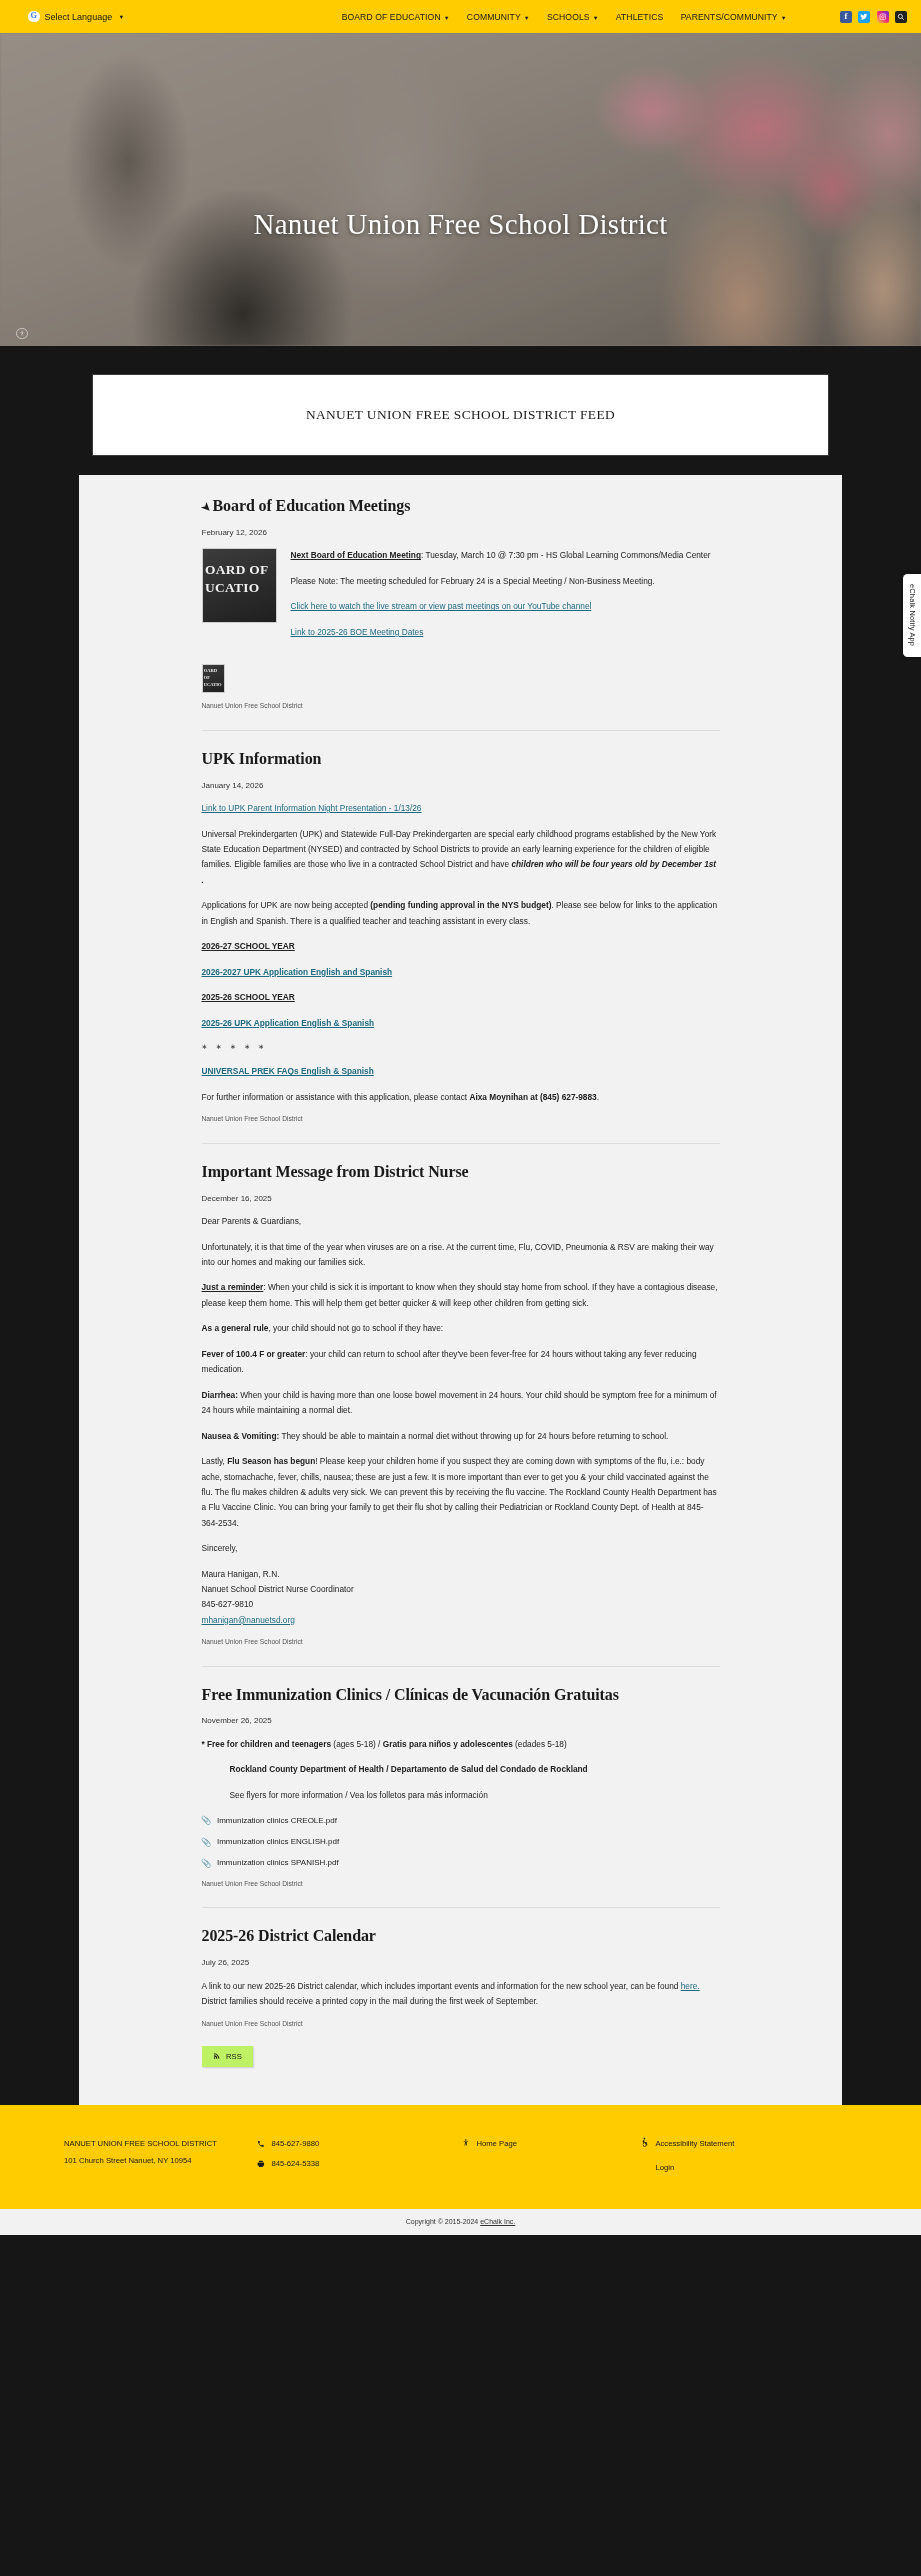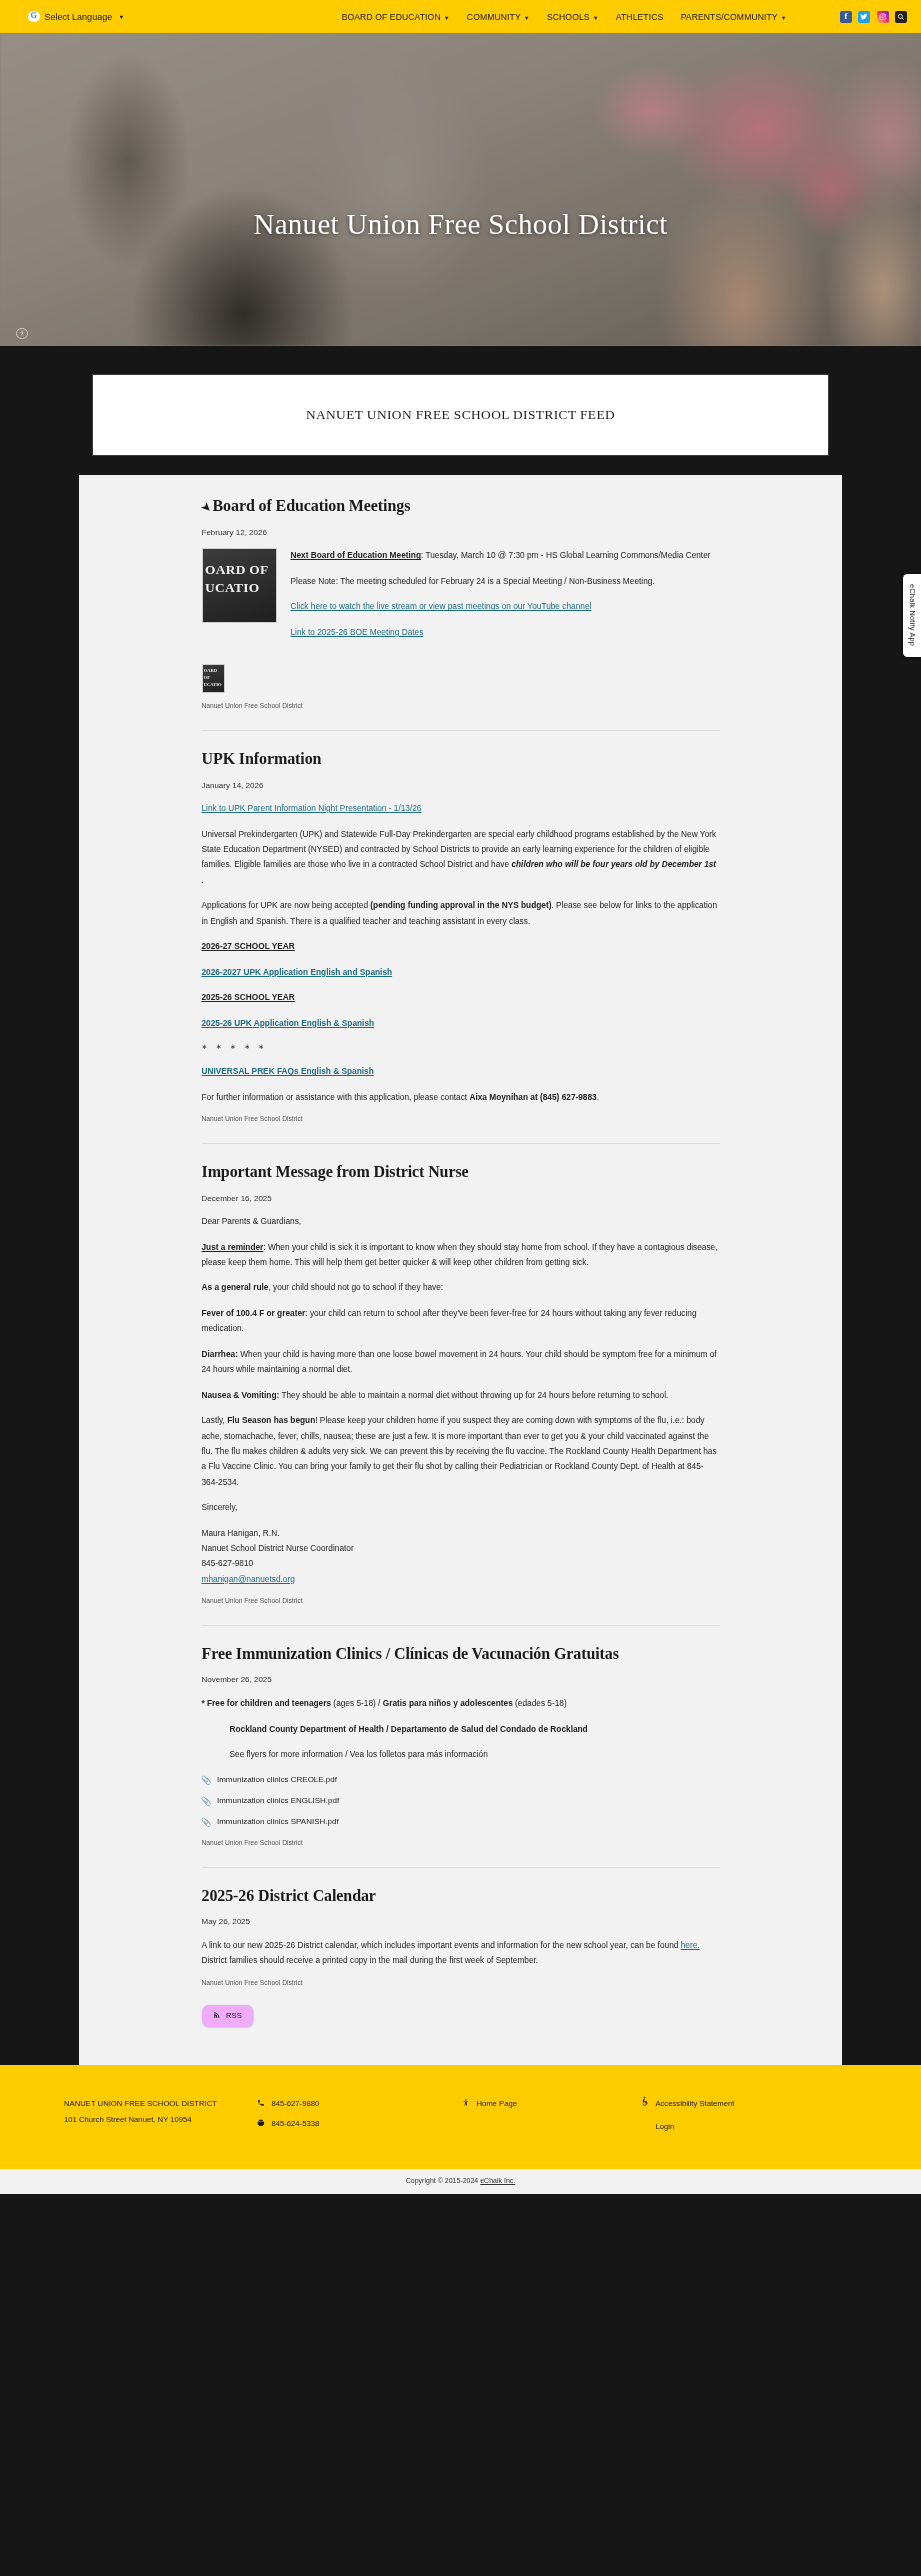--- a/index.html
+++ b/index.html
@@ -231,28 +231,27 @@
     color: #222;
     margin-bottom: 5.8px;
     cursor: pointer;
   }
   .clip { font-size: 8.3px; color: #444; }
 
   .rss-btn {
     display: inline-flex;
     align-items: center;
     gap: 5.8px;
-    background: #f0abfc;
+    background: #bef264;
     color: #1a1a1a;
     font-size: 7.7px;
     padding: 5.8px 11px;
     margin-top: 15.4px;
     cursor: pointer;
     box-shadow: 0.6px 0.6px 1.3px rgba(0,0,0,.15);
-    border-radius: 7px;
   }
   .rss-glyph { font-size: 8.3px; }
 
   
   .footer {
     background: #FFCC00;
     padding: 31px 64px 33px 64px;
     display: flex;
     align-items: flex-start;
   }
@@ -419,20 +418,21 @@
       </div>
 
       <hr class="divider">
 
       
       <div class="post">
         <div class="post-title">Important Message from District Nurse</div>
         <div class="post-date">December 16, 2025</div>
         <div class="post-body">
           <p>Dear Parents &amp; Guardians,</p>
+          <p>Unfortunately, it is that time of the year when viruses are on a rise. At the current time, Flu, COVID, Pneumonia &amp; RSV are making their way into our homes and making our families sick.</p>
           <p>
             <b><u><span>Just a reminder</span></u></b><span>: When your child is sick it is important to know when they should stay home from school. If they have a contagious disease, please keep them home. This will help them get better quicker &amp; will keep other children from getting sick.</span>
           </p>
           <p>
             <b><span>As a general rule</span></b><span>, your child should not go to school if they have:</span>
           </p>
           <p>
             <b><span>Fever of 100.4 F or greater</span></b><span>: your child can return to school after they've been fever-free for 24 hours without taking any fever reducing medication.</span>
           </p>
           <p>
@@ -482,21 +482,21 @@
           </div>
         </div>
         <div class="attribution">Nanuet Union Free School District</div>
       </div>
 
       <hr class="divider">
 
       
       <div class="post">
         <div class="post-title">2025-26 District Calendar</div>
-        <div class="post-date">May 26, 2025</div>
+        <div class="post-date">July 26, 2025</div>
         <div class="post-body">
           <p>
             <span>A link to our new 2025-26 District calendar, which includes important events and information for the new school year, can be found </span><a class="link">here.</a><span> District families should receive a printed copy in the mail during the first week of September.</span>
           </p>
         </div>
         <div class="attribution">Nanuet Union Free School District</div>
       </div>
 
       <div class="rss-btn">
         <span class="rss-glyph">

